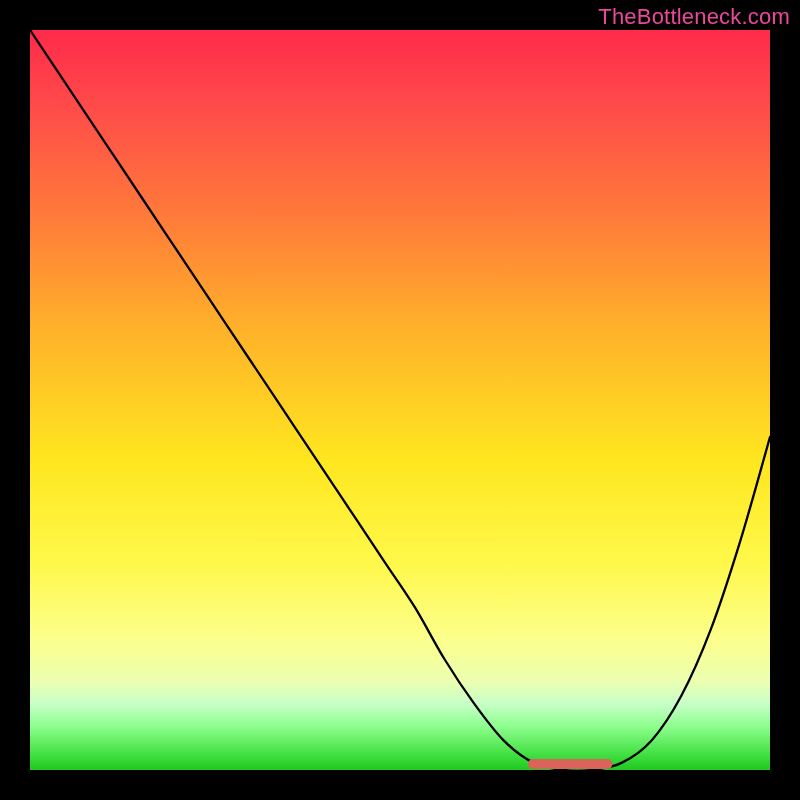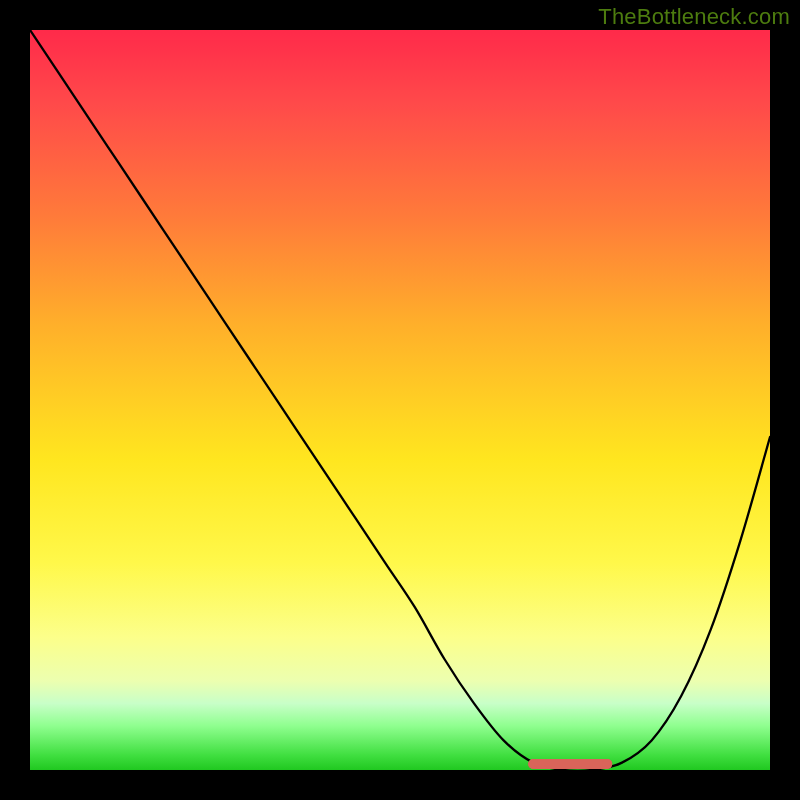--- a/index.html
+++ b/index.html
@@ -14,21 +14,21 @@
   .frame {
     position: relative;
     width: 800px;
     height: 800px;
     background: #000;
   }
   .watermark {
     position: absolute;
     top: 4px;
     right: 10px;
-    color: #4d7c0f;
+    color: #ec4899;
     font-size: 22px;
     letter-spacing: 0.2px;
     z-index: 10;
   }
   .plot {
     position: absolute;
     left: 30px;
     top: 30px;
     width: 740px;
     height: 740px;

